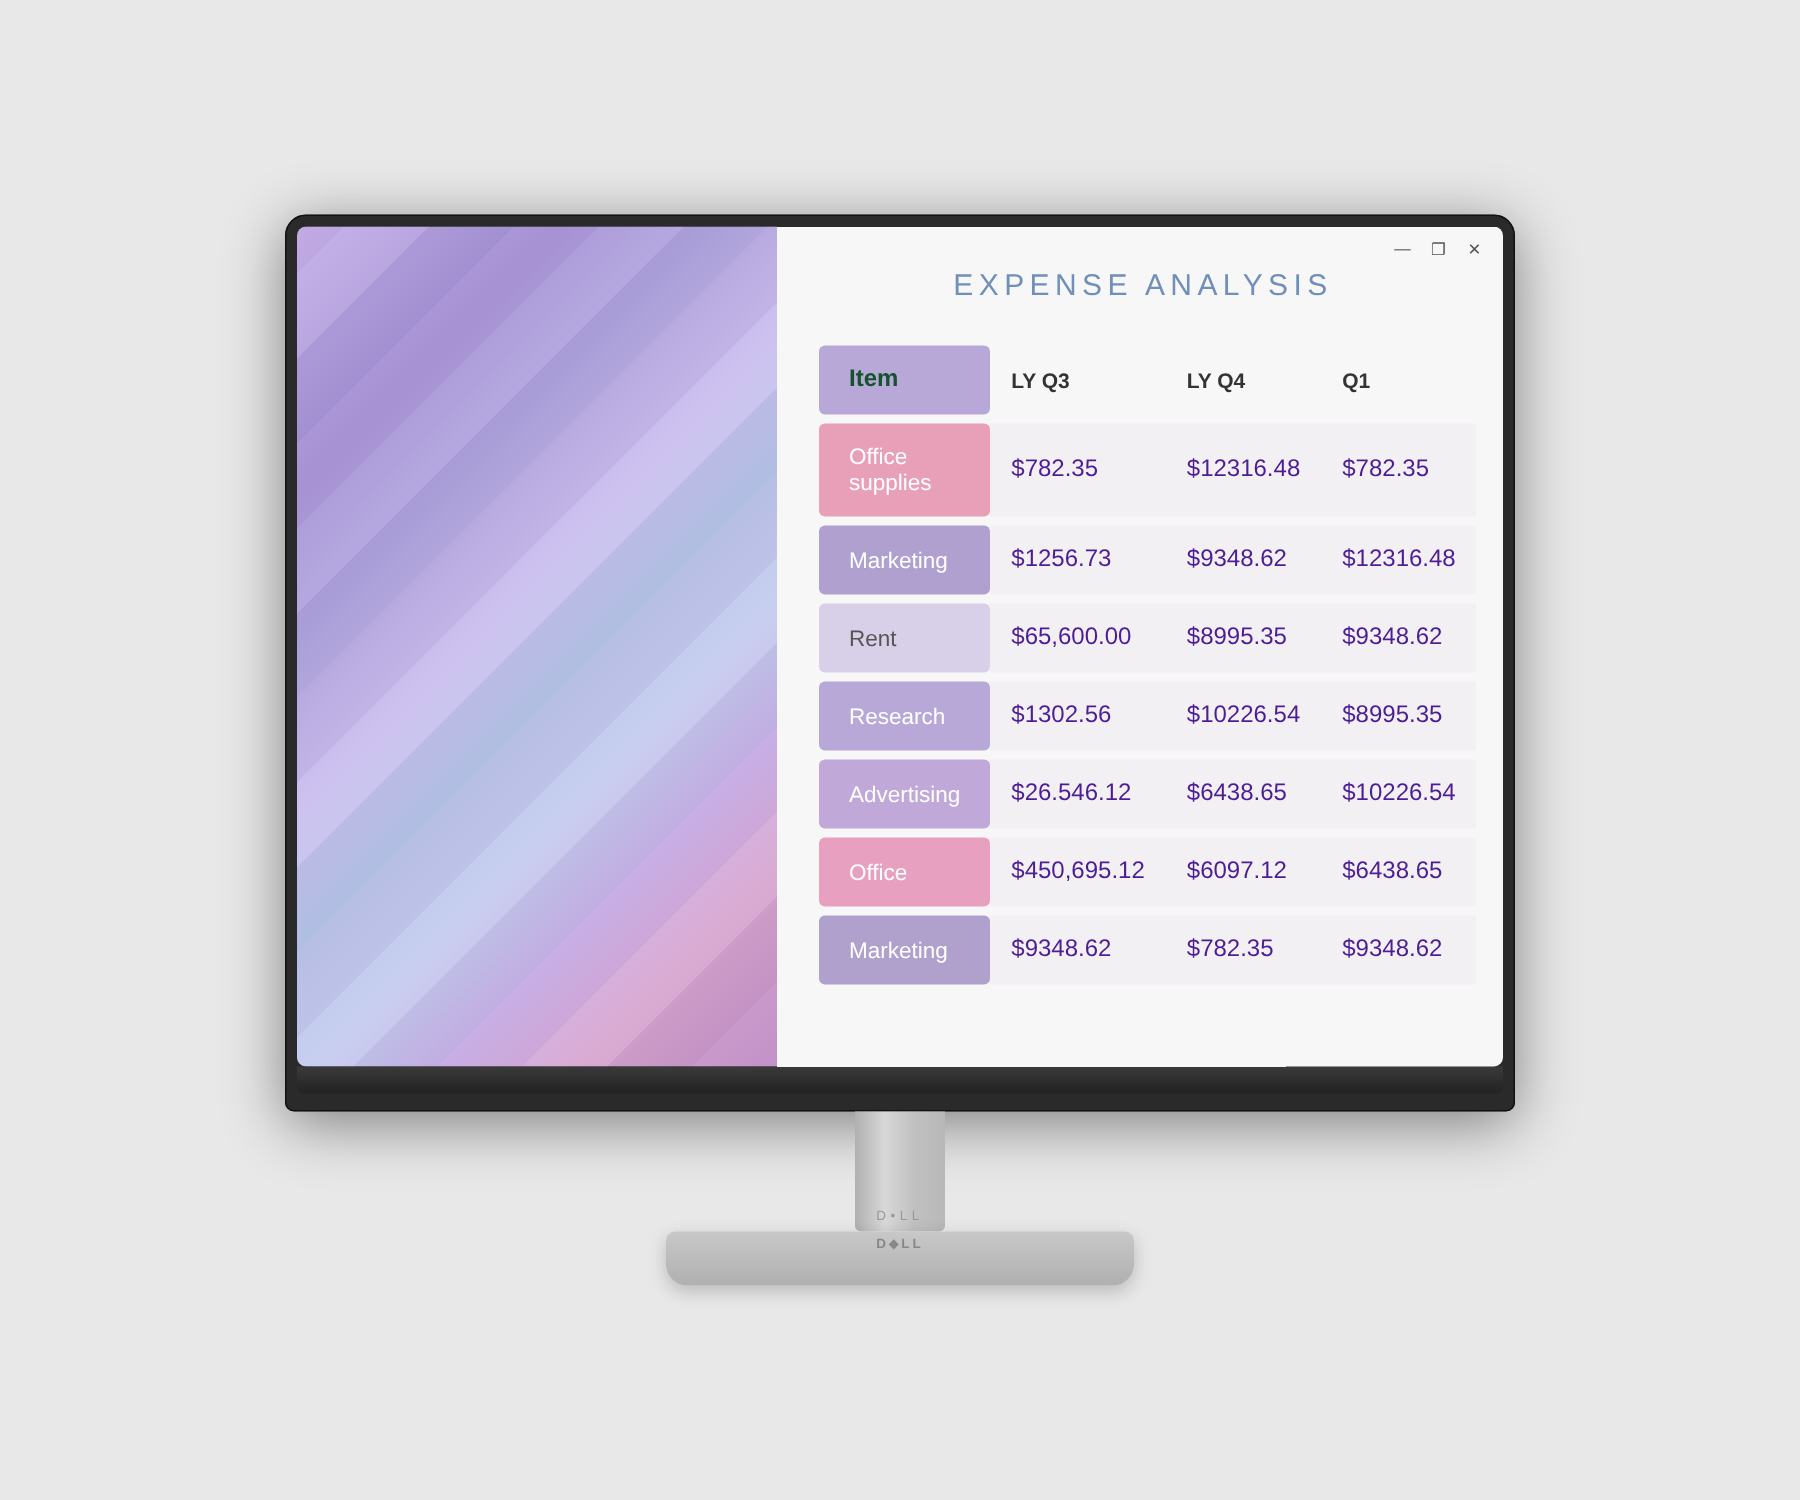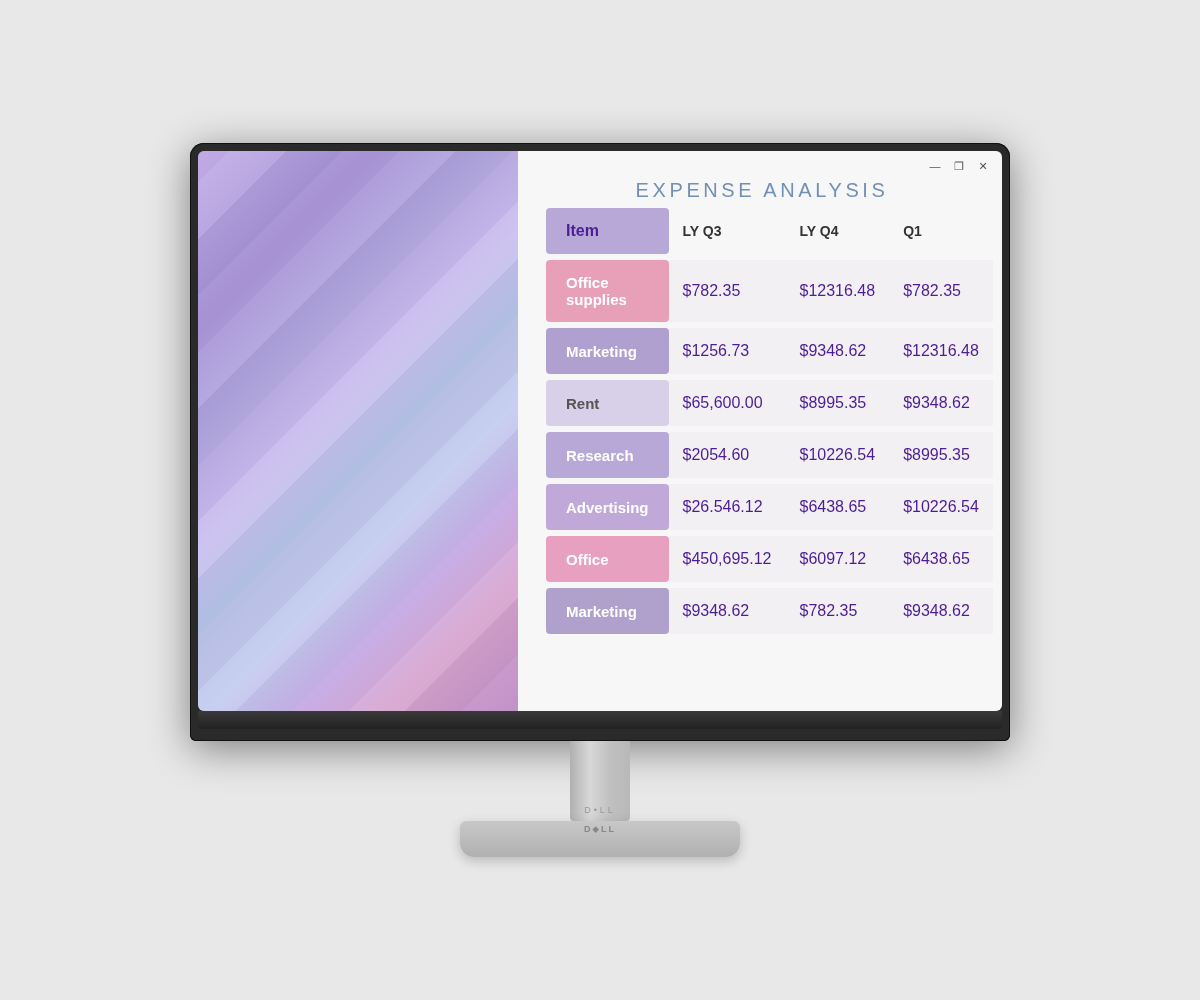--- a/index.html
+++ b/index.html
@@ -88,61 +88,62 @@
       background: #f8f7f8;
       padding: 28px 24px 20px 28px;
       overflow-y: auto;
     }
 
     .expense-title {
       letter-spacing: 0.18em;
       color: #7090b8;
       font-size: 20px;
       font-weight: 400;
+      margin-bottom: 22px;
       text-align: center;
     }
 
     .expense-table {
       width: 100%;
       border-collapse: separate;
       border-spacing: 0 6px;
     }
 
     .expense-table thead tr th {
       padding: 10px 14px;
       font-size: 14px;
       font-weight: 600;
       color: #333;
       text-align: left;
       border-bottom: none;
     }
 
     .expense-table thead tr th:first-child {
       background: #b8a8d8;
-      color: #4c1d95;
+      color: #14532d;
       border-radius: 4px;
       font-size: 16px;
       font-weight: 600;
       padding: 14px 20px;
     }
 
     .expense-table tbody tr {
       background: #f2f0f3;
     }
 
     .expense-table tbody tr td {
       padding: 14px 14px;
       font-size: 16px;
       color: #4c1d95;
       vertical-align: middle;
     }
 
     .expense-table tbody tr td:first-child {
       border-radius: 4px;
-      font-weight: 700;
+      font-weight: 400;
       padding: 14px 20px;
       color: #fff;
       font-size: 15px;
     }
 
     .row-pink td:first-child   { background: #e8a0b8; }
     .row-purple td:first-child { background: #b0a0d0; }
     .row-light td:first-child  { background: #d8d0e8; color: #555 !important; }
     .row-purple2 td:first-child { background: #b8a8d8; }
     .row-purple3 td:first-child { background: #c0a8d8; }
@@ -159,21 +160,21 @@
 
     .stand-neck {
       width: 60px;
       height: 80px;
       background: linear-gradient(to right, #b0b0b0, #d8d8d8, #c0c0c0, #b8b8b8);
       margin: 0 auto;
       border-radius: 0 0 4px 4px;
     }
 
     .stand-base {
-      width: 280px;
+      width: 312px;
       height: 36px;
       background: linear-gradient(to bottom, #c8c8c8, #b0b0b0);
       border-radius: 6px 6px 14px 14px;
       margin: 0 auto;
       position: relative;
       box-shadow: 0 4px 12px rgba(0,0,0,0.2);
     }
 
     .stand-base::after {
       content: 'D⬥LL';
@@ -238,21 +239,21 @@
                 <td>$12316.48</td>
               </tr>
               <tr class="row-light">
                 <td>Rent</td>
                 <td>$65,600.00</td>
                 <td>$8995.35</td>
                 <td>$9348.62</td>
               </tr>
               <tr class="row-purple2">
                 <td>Research</td>
-                <td>$2054.60</td>
+                <td>$1302.56</td>
                 <td>$10226.54</td>
                 <td>$8995.35</td>
               </tr>
               <tr class="row-purple3">
                 <td>Advertising</td>
                 <td>$26.546.12</td>
                 <td>$6438.65</td>
                 <td>$10226.54</td>
               </tr>
               <tr class="row-pink2">

